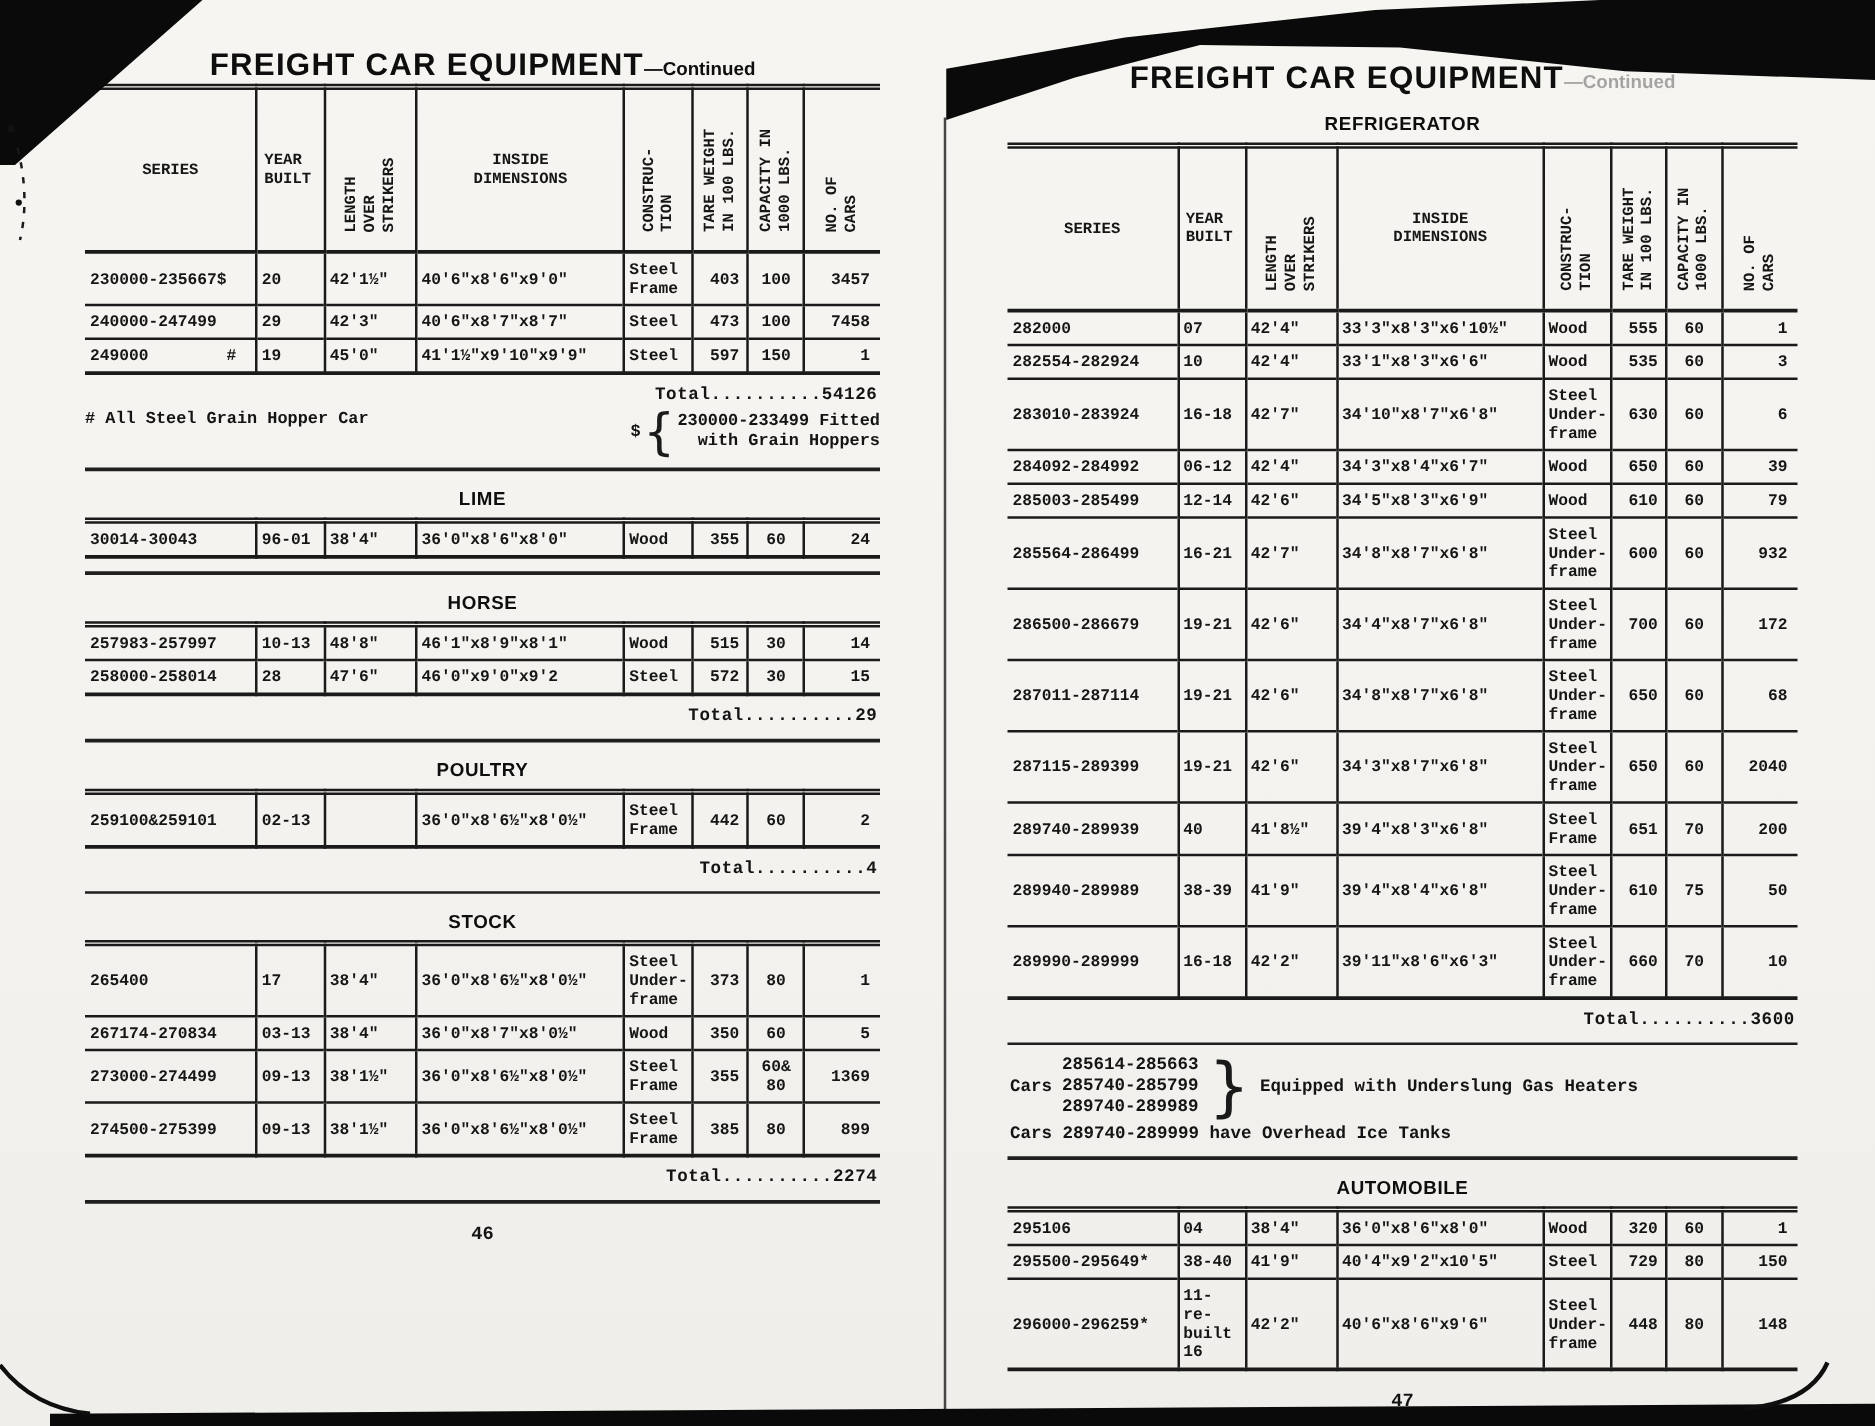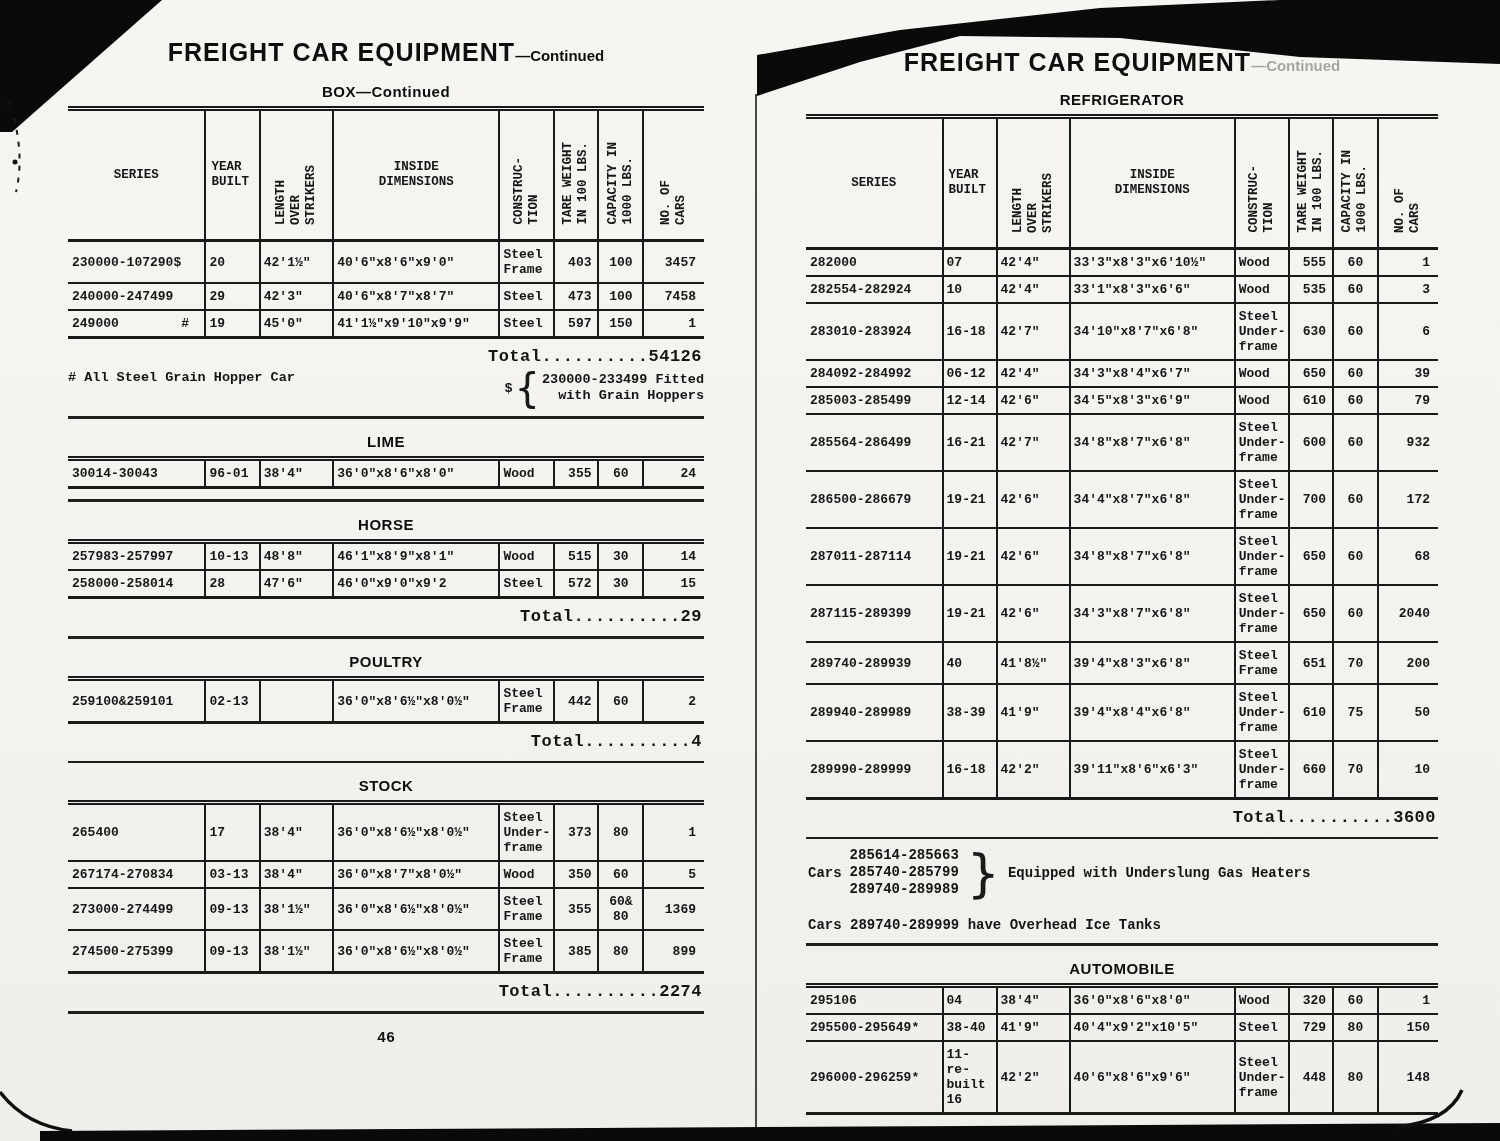--- a/index.html
+++ b/index.html
@@ -64,56 +64,55 @@
     padding-top:4px;
   }
   tbody tr + tr td{border-top:2px solid #1a1a1a;}
   td.c0{text-align:left;padding-left:4px;}
   td.c1,td.c2,td.c3,td.c4{text-align:left;}
   td.c5{text-align:right;padding-right:6px;}
   td.c6{text-align:center;}
   td.c7{text-align:right;padding-right:8px;}
   
   .total-line{
-    text-align:right;font-size:17px;font-weight:700;
+    text-align:right;font-size:14px;font-weight:700;
     letter-spacing:.5px;margin:8px 2px 4px 0;
   }
   .section-rule{border:none;border-top:3px solid #1f1f1f;margin:10px 0 0 0;}
   .section-rule.thin{border-top-width:2.5px;}
   .footnotes{
     display:flex;justify-content:space-between;align-items:flex-start;
     font-size:13.5px;font-weight:600;margin:2px 0 6px 0;
   }
   .footnote-right{display:flex;align-items:center;gap:2px;}
   .brace{
     font-family:"DejaVu Sans",sans-serif;font-weight:400;
     font-size:40px;line-height:36px;color:#1a1a1a;
   }
   .footnote-lines{white-space:pre;font-size:13.5px;line-height:16px;}
   .refrig-notes{margin:8px 0 6px 2px;font-size:14px;font-weight:700;}
   .note-row1{display:flex;align-items:center;gap:8px;}
   .note-series{white-space:pre;line-height:17px;font-size:14px;}
-  .note-line2{margin-top:19px;}
+  .note-line2{margin-top:4px;}
   .page-number{
     text-align:center;font-size:15px;font-weight:700;margin-top:16px;
   }
 </style>
 </head>
 <body>
 
 <div class="paper"></div>
 
 <div class="gutter-line"></div>
 
 <div class="page page-left">
 
   <div class="page-title"><span>FREIGHT CAR EQUIPMENT</span><span class="suffix">—Continued</span></div>
 
   <div>
-    <div class="section-title first">BOX—Continued</div>
     <table>
       <colgroup>
           <col class="w0">
           <col class="w1">
           <col class="w2">
           <col class="w3">
           <col class="w4">
           <col class="w5">
           <col class="w6">
           <col class="w7">
@@ -133,21 +132,21 @@
           <th><span class="vert">TARE WEIGHT
 IN 100 LBS.</span></th>
           <th><span class="vert">CAPACITY IN
 1000 LBS.</span></th>
           <th><span class="vert">NO. OF
 CARS</span></th>
         </tr>
       </thead>
       <tbody>
           <tr>
-            <td class="c0">230000-107290$</td>
+            <td class="c0">230000-235667$</td>
             <td class="c1">20</td>
             <td class="c2">42'1½"</td>
             <td class="c3">40'6"x8'6"x9'0"</td>
             <td class="c4">Steel
 Frame</td>
             <td class="c5">403</td>
             <td class="c6">100</td>
             <td class="c7">3457</td>
           </tr>
           <tr>

